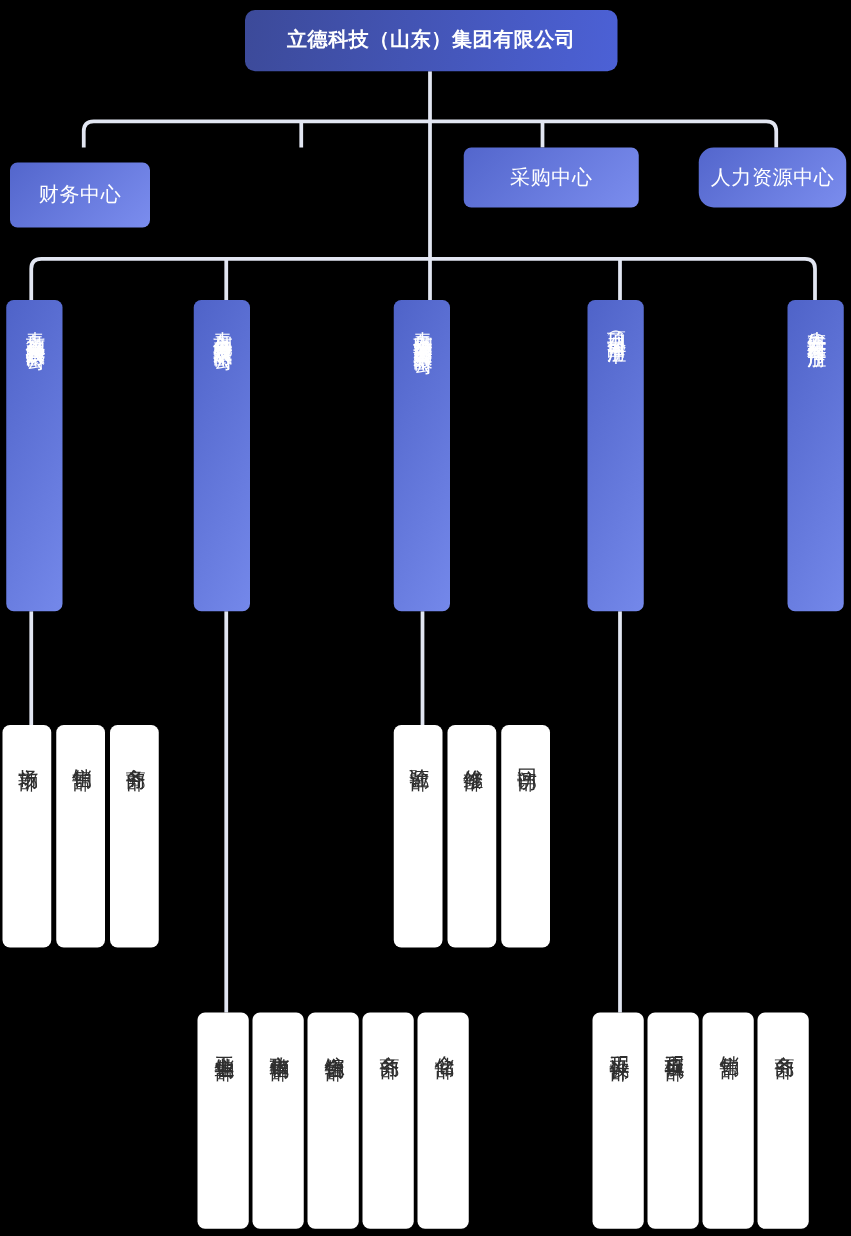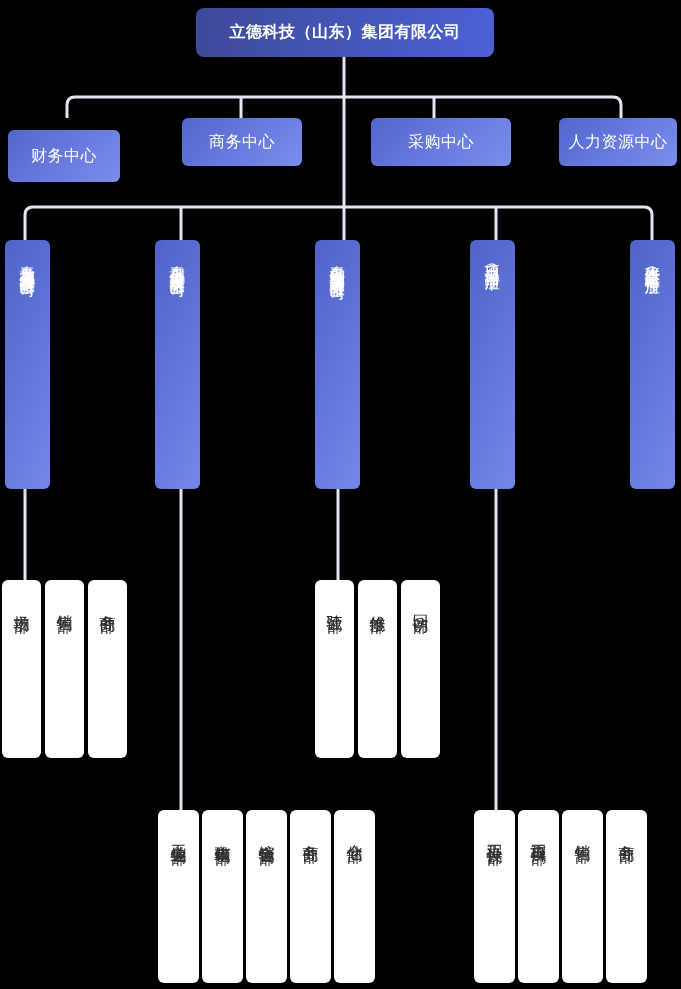--- a/index.html
+++ b/index.html
@@ -67,23 +67,22 @@
 
     <path d="M25 489 V580"></path>
     <path d="M181 489 V810"></path>
     <path d="M338 489 V580"></path>
     <path d="M496 489 V810"></path>
   </svg>
 
   <div class="node node-root" style="left:196px;top:8px;width:298px;height:49px;">立德科技（山东）集团有限公司</div>
 
   <div class="node center" style="left:8px;top:118px;width:112px;height:52px;margin-top:12px;">财务中心</div>
-  <div class="node center" style="left:182px;top:118px;width:120px;height:48px;">商务中心</div>
   <div class="node center" style="left:371px;top:118px;width:140px;height:48px;">采购中心</div>
-  <div class="node center" style="left:559px;top:118px;width:118px;height:48px;">人力资源中心</div>
+  <div class="node center" style="left:559px;top:118px;width:118px;height:48px;border-radius:12px;">人力资源中心</div>
 
   <div class="node company" style="left:5px;top:240px;width:45px;height:249px;">
     <span class="vtext">青岛立德创先科技有限公司</span>
   </div>
   <div class="node company" style="left:155px;top:240px;width:45px;height:249px;">
     <span class="vtext">青岛创先科技发展有限公司</span>
   </div>
   <div class="node company" style="left:315px;top:240px;width:45px;height:249px;">
     <span class="vtext">青岛保刚技术咨询服务有限公司</span>
   </div>

